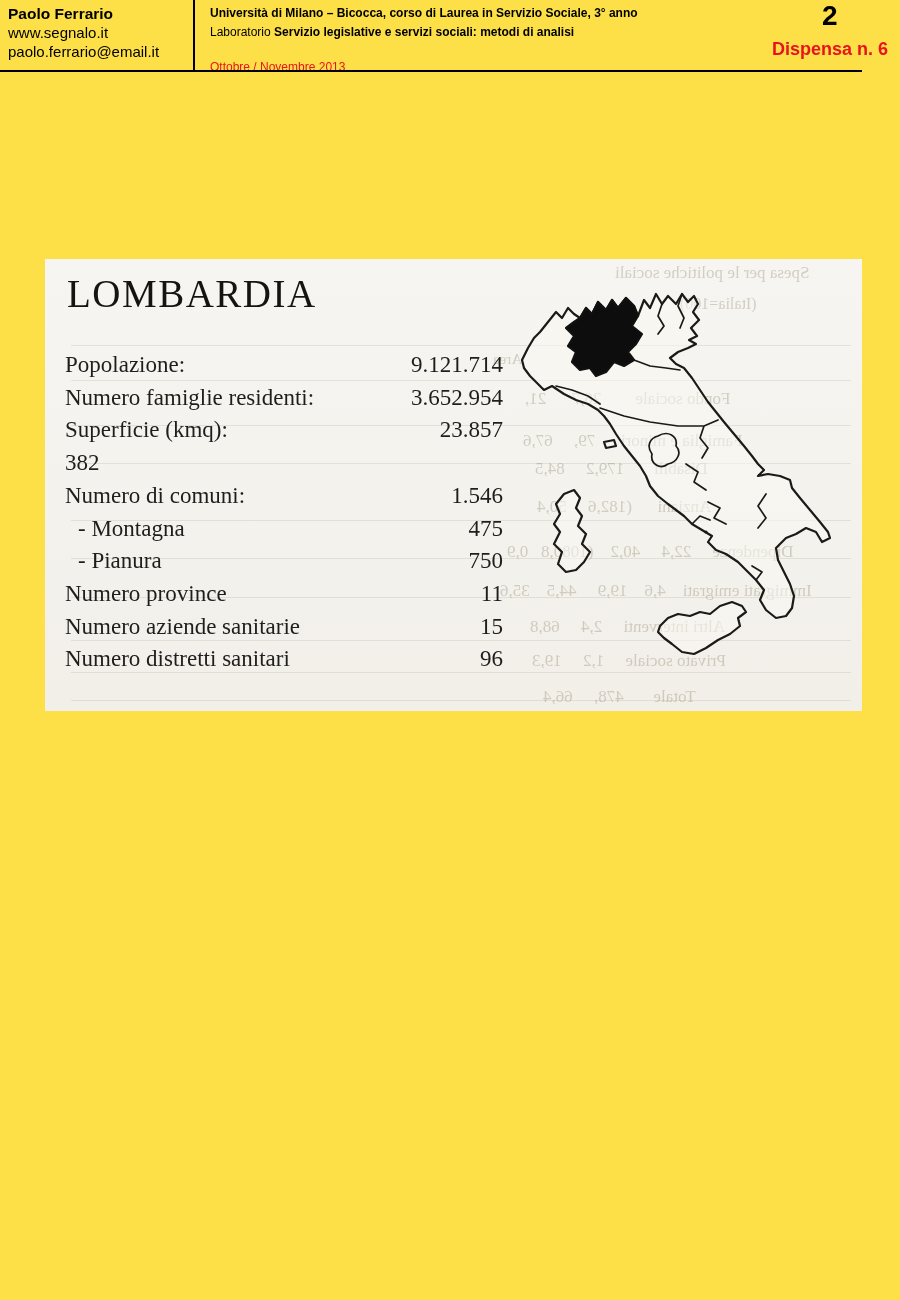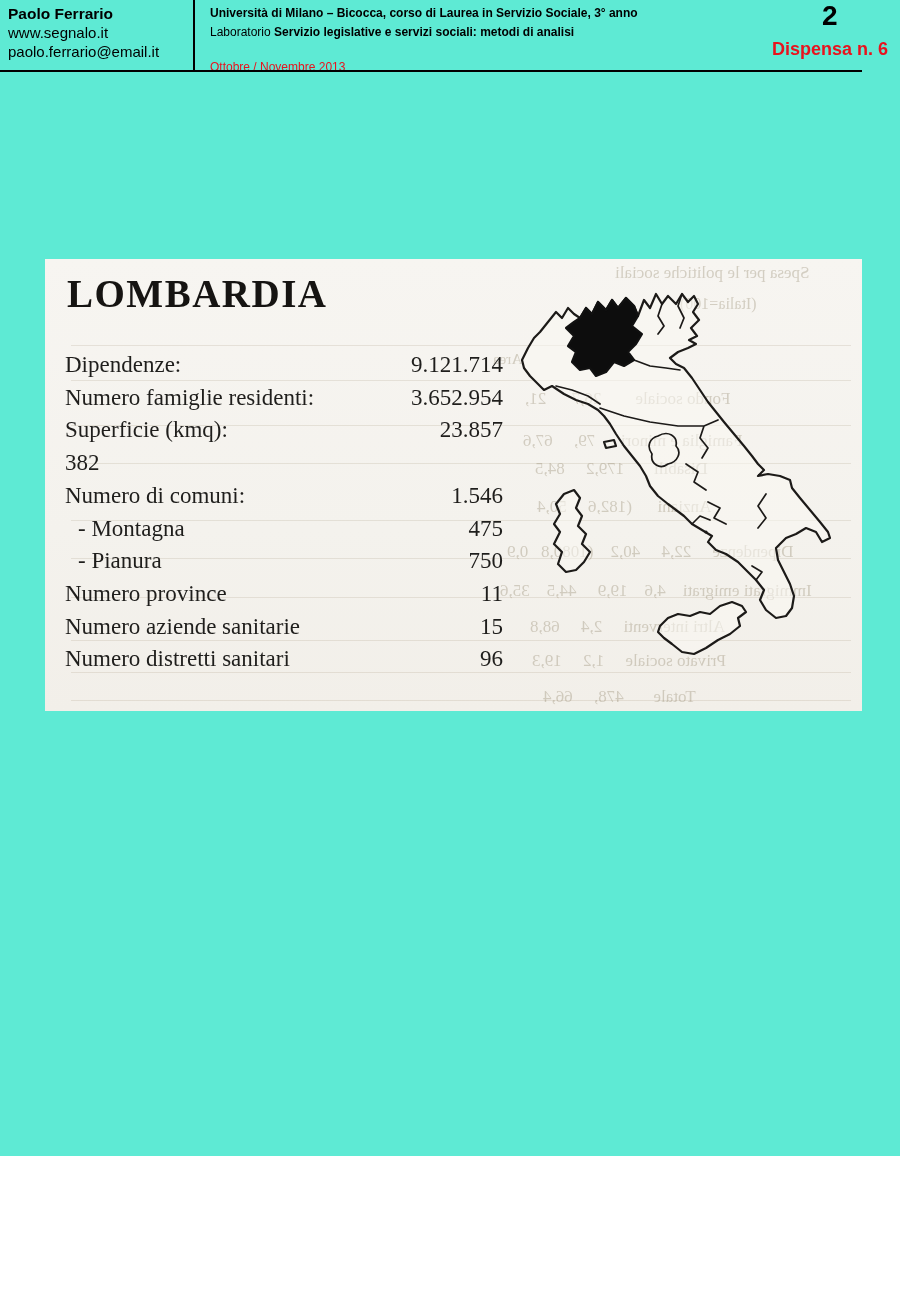--- a/index.html
+++ b/index.html
@@ -1,36 +1,36 @@
 <!DOCTYPE html>
 <html style="--red: #e8131d; --highlight: #0d0d0d;"><head>
 <meta charset="utf-8">
 <style>
   html,body{margin:0;padding:0;background:#fff;}
-  .page{position:relative;width:900px;height:1156px;background:#5eead4;overflow:hidden;
+  .page{position:relative;width:900px;height:1300px;background:#fde047;overflow:hidden;
         font-family:"Liberation Sans",sans-serif;color:#000;}
 
   
   .hdr{position:absolute;left:0;top:0;width:900px;height:72px;}
   .h-left{position:absolute;left:8px;top:4px;font-size:15px;line-height:19px;}
   .h-name{font-weight:bold;font-size:15.5px;}
   .h-divider{position:absolute;left:193px;top:0;width:2px;height:70px;background:#000;}
   .h-mid{position:absolute;left:210px;top:4px;font-size:12px;line-height:19px;white-space:nowrap;}
   .h-line1{font-weight:bold;}
   .h-line3{color:var(--red);margin-top:16px;}
   .h-page-num{position:absolute;left:822px;top:0px;font-size:28px;font-weight:bold;}
   .h-dispensa{position:absolute;right:12px;top:39px;font-size:18px;font-weight:bold;color:var(--red);}
   .h-rule{position:absolute;left:0;top:70px;width:862px;height:2px;background:#000;}
 
   
   .scan{position:absolute;left:45px;top:259px;width:817px;height:452px;
         background:linear-gradient(180deg,#f7f5f1 0%,#f4f2ed 60%,#f2efe9 100%);
         font-family:"Liberation Serif",serif;color:#1f1e1c;overflow:hidden;}
   .scan-title{position:absolute;left:22px;top:12px;margin:0;z-index:3;
-        font-size:39px;font-weight:bold;letter-spacing:1.5px;color:#161412;}
+        font-size:39px;font-weight:normal;letter-spacing:1.5px;color:#161412;}
   .stats{position:absolute;left:20px;top:90px;width:438px;z-index:3;}
   .stat-row{display:flex;justify-content:space-between;font-size:23px;line-height:32.7px;}
   .stat-row.indent .stat-label{padding-left:13px;}
   .stat-value{text-align:right;}
 
   
   .bleed{position:absolute;left:0;top:0;width:100%;height:100%;z-index:1;}
   .bleed-item{position:absolute;transform:scaleX(-1);white-space:pre;
         font-family:"Liberation Serif",serif;color:rgba(130,115,85,0.30);}
   .bleed-rule{position:absolute;left:26px;width:780px;height:1px;
@@ -102,21 +102,21 @@
     <div class="bleed-rule" style="top:338px"></div>
     <div class="bleed-rule" style="top:381px"></div>
     <div class="bleed-rule" style="top:413px"></div>
     <div class="bleed-rule" style="top:441px"></div>
 
     <h1 class="scan-title">LOMBARDIA</h1>
 
     <div class="stats">
 
         <div class="stat-row">
-          <span class="stat-label">Dipendenze:</span>
+          <span class="stat-label">Popolazione:</span>
           <span class="stat-value">9.121.714</span>
         </div>
 
         <div class="stat-row">
           <span class="stat-label">Numero famiglie residenti:</span>
           <span class="stat-value">3.652.954</span>
         </div>
 
         <div class="stat-row">
           <span class="stat-label">Superficie (kmq):</span>

